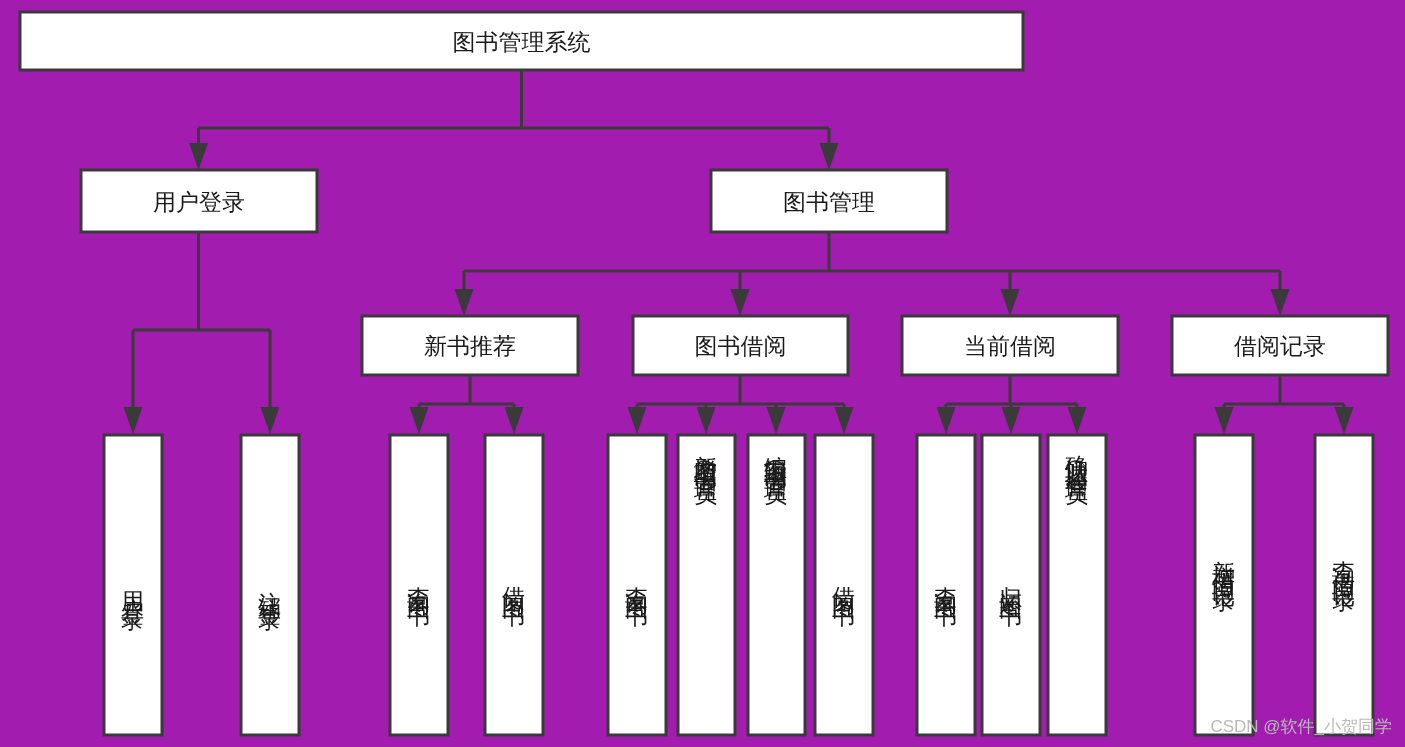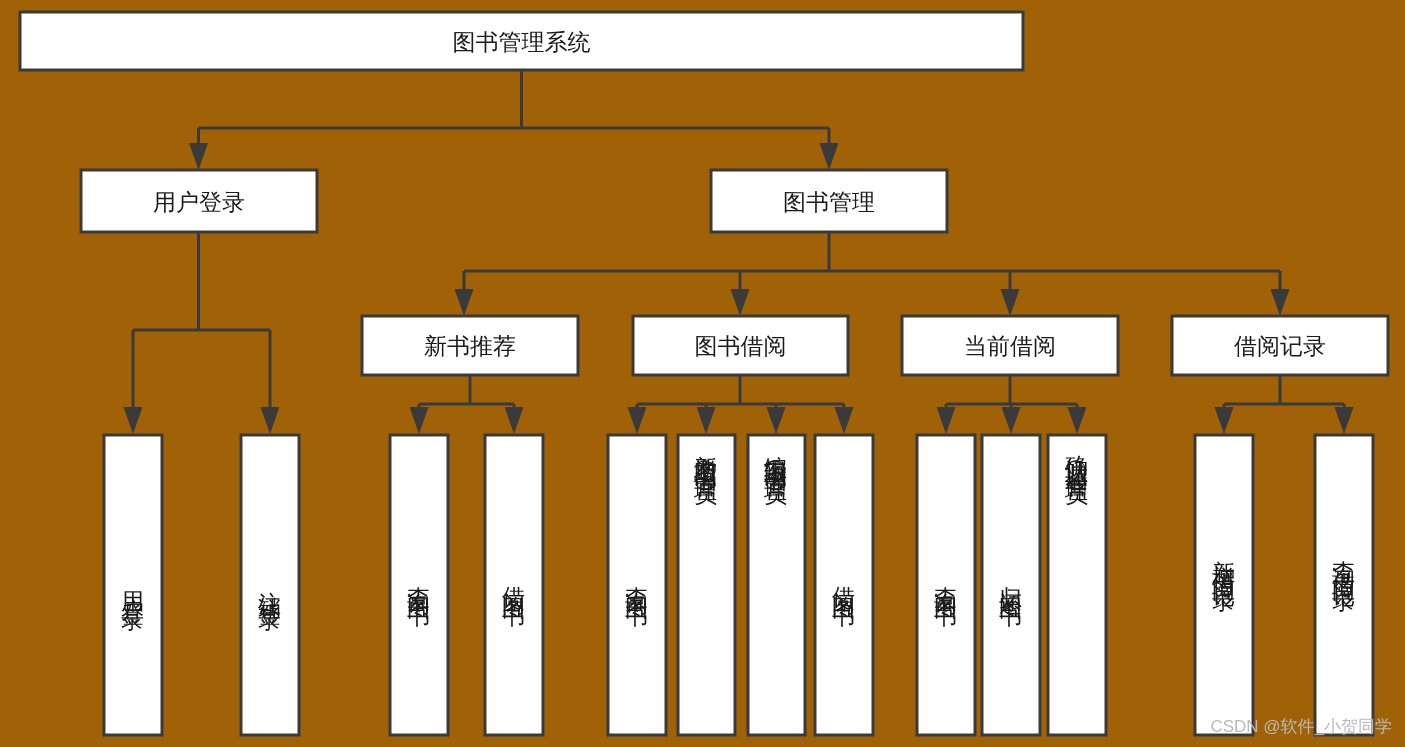--- a/index.html
+++ b/index.html
@@ -8,21 +8,21 @@
     padding: 0;
     background: #ffffff;
   }
   body {
     font-family: "Liberation Sans", "DejaVu Sans", sans-serif;
   }
   #diagram-root {
     position: relative;
     width: 1405px;
     height: 747px;
-    background: #a16207;
+    background: #a21caf;
     overflow: hidden;
   }
   svg#flow-svg {
     position: absolute;
     left: 0;
     top: 0;
     width: 1405px;
     height: 747px;
     display: block;
   }

